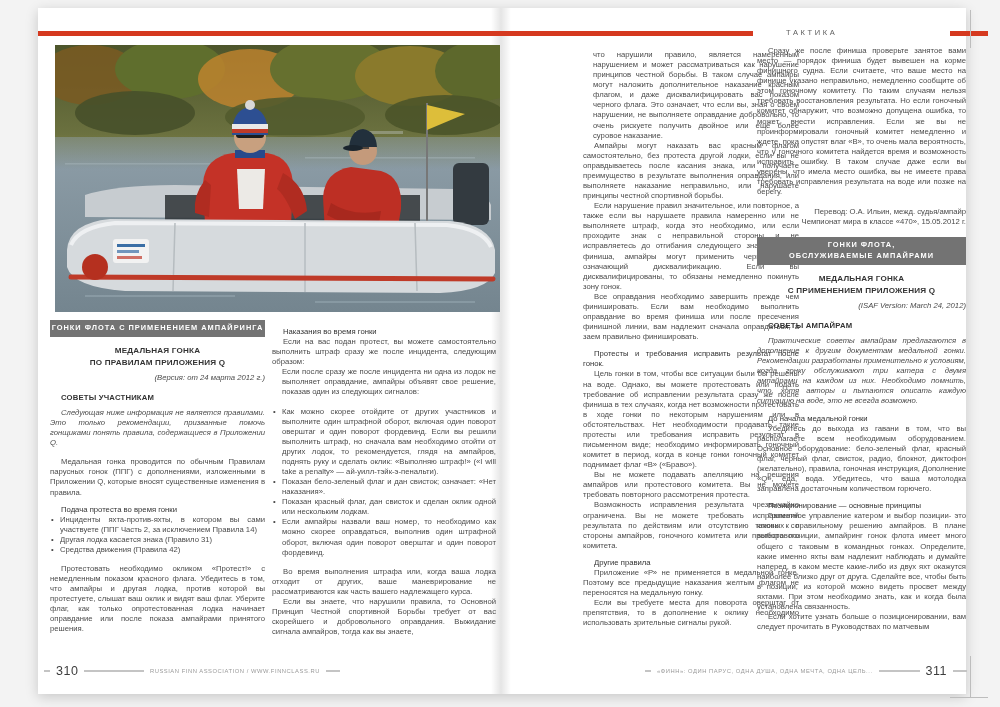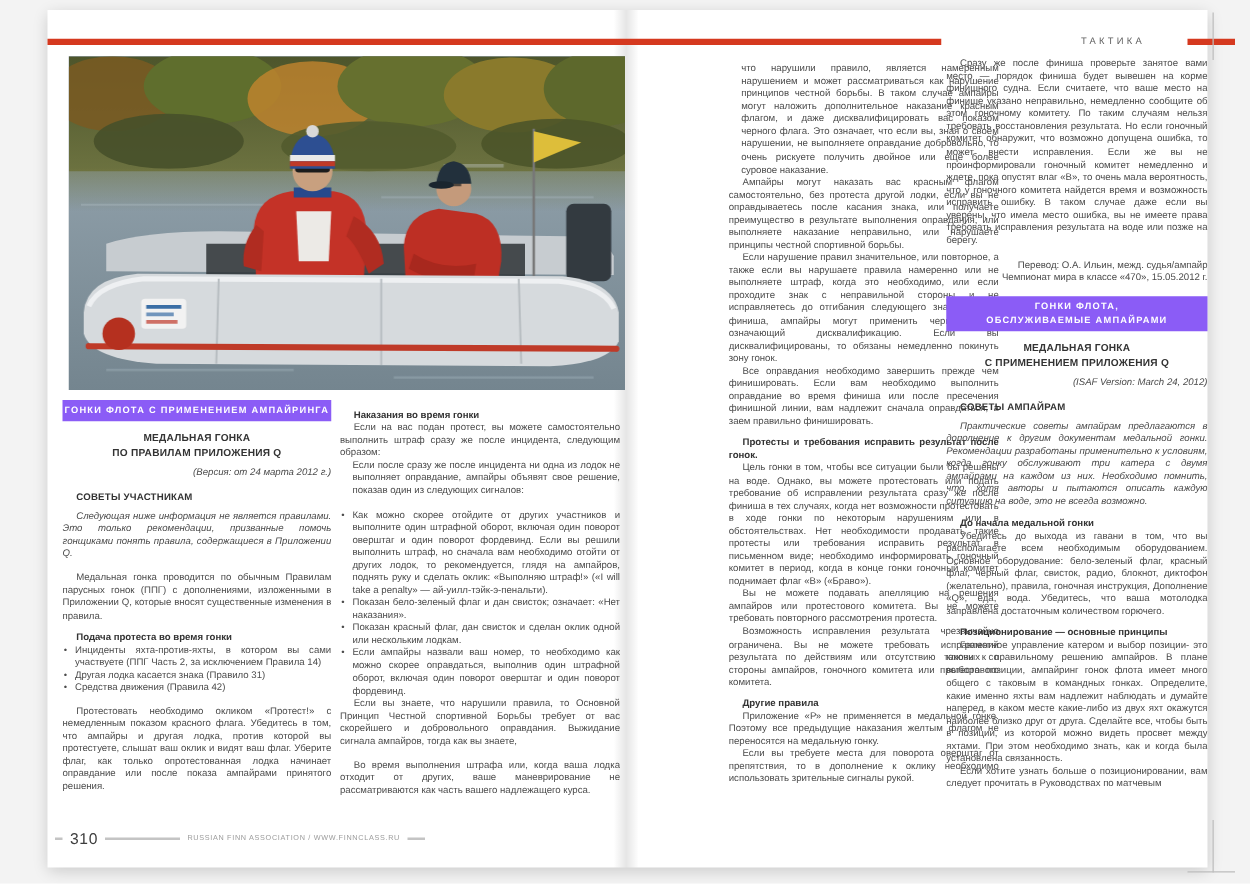--- a/index.html
+++ b/index.html
@@ -5,45 +5,45 @@
   html,body{margin:0;padding:0;}
   .canvas{position:relative;width:1000px;height:707px;background:#f3f3f3;overflow:hidden;
           font-family:"Liberation Sans","DejaVu Sans",sans-serif;}
   .spread{position:absolute;left:38px;top:8px;width:928px;height:686px;background:#ffffff;
           box-shadow:0 3px 12px rgba(0,0,0,.18);}
   .gutter{position:absolute;left:491px;top:8px;width:20px;height:686px;
           background:linear-gradient(to right,rgba(0,0,0,0),rgba(0,0,0,.10) 50%,rgba(0,0,0,0));}
   
   .topbar-main{position:absolute;left:38px;top:31px;width:715px;height:5px;background:#d5391f;}
   .topbar-right{position:absolute;left:950px;top:31px;width:38px;height:5px;background:#d5391f;}
-  .topbar-label{position:absolute;left:786px;top:28px;width:130px;text-align:right;
+  .topbar-label{position:absolute;left:786px;top:28px;width:130px;text-align:left;
           font-size:7.5px;letter-spacing:2.6px;color:#5f5f5f;}
   .crop{position:absolute;background:#bdbdbd;}
   
   .photo{position:absolute;left:55px;top:45px;width:445px;height:267px;overflow:hidden;background:#7e8d99;}
   .photo svg{display:block;}
   
   .col{position:absolute;font-size:7.7px;line-height:1.31;color:#4b4b4b;text-align:justify;overflow:hidden;}
   .col-l1{left:50px;top:320px;width:215px;height:356px;}
   .col-l2{left:272px;top:320px;width:224px;height:356px;}
   .col-r1{left:535px;top:50px;width:216px;height:628px;margin-left:48px;}
   .col-r2{left:757px;top:46px;width:209px;height:628px;}
   .blk{margin:0;}
   .gap{margin-top:9px;}
   .blk-p{text-indent:11px;}
   .blk-pi{font-style:italic;text-indent:11px;}
   .blk-cont{padding-left:10px;}
   .blk-b{position:relative;padding-left:10px;}
   .blk-b::before{content:"•";position:absolute;left:1px;top:0;}
-  .blk-sub{font-weight:bold;color:#333;text-indent:11px;margin-top:7px;}
+  .blk-sub{font-weight:normal;color:#333;text-indent:11px;margin-top:7px;}
   .blk-h1{font-weight:bold;color:#333;text-indent:11px;margin:10px 0 5px;letter-spacing:.2px;}
   .blk-title{font-weight:bold;color:#333;text-align:center;white-space:pre-line;margin:8px 0 2px;
              font-size:8.1px;line-height:1.55;text-indent:0;letter-spacing:.2px;}
   .blk-version{text-align:right;margin:3px 0 10px;text-indent:0;font-style:italic;}
-  .blk-horange{background:#8b5cf6;color:#fff;font-weight:bold;text-align:center;letter-spacing:1px;
+  .blk-horange{background:#737373;color:#fff;font-weight:bold;text-align:center;letter-spacing:1px;
              padding:3px 2px;white-space:pre-line;font-size:7.4px;line-height:1.45;margin:0 -7px 5px;}
   .blk-trans{text-align:right;white-space:pre-line;margin:10px 0 10px;color:#4b4b4b;}
   
   .footer{position:absolute;top:664px;display:flex;align-items:center;gap:6px;}
   .footer-left{left:44px;width:296px;}
   .footer-right{left:645px;width:322px;}
   .frule{height:2px;background:#c4c4c4;flex:0 0 auto;}
   .w6{width:6px;} .w14{width:14px;} .grow{flex:1 1 auto;}
   .fpage{font-size:12.5px;color:#3d3d3d;letter-spacing:.5px;flex:0 0 auto;}
   .ftext{font-size:5.8px;letter-spacing:.55px;color:#9a9a9a;white-space:nowrap;flex:0 0 auto;}
@@ -165,22 +165,22 @@
       <div class="blk blk-p gap">Протестовать необходимо окликом «Протест!» с немедленным показом красного флага. Убедитесь в том, что ампайры и другая лодка, против которой вы протестуете, слышат ваш оклик и видят ваш флаг. Уберите флаг, как только опротестованная лодка начинает оправдание или после показа ампайрами принятого решения.</div>
     </div>
   <div class="col col-l2">
       <div class="blk blk-sub">Наказания во время гонки</div>
       <div class="blk blk-p">Если на вас подан протест, вы можете самостоятельно выполнить штраф сразу же после инцидента, следующим образом:</div>
       <div class="blk blk-cont">Если после сразу же после инцидента ни одна из лодок не выполняет оправдание, ампайры объявят свое решение, показав один из следующих сигналов:</div>
       <div class="blk blk-b gap">Как можно скорее отойдите от других участников и выполните один штрафной оборот, включая один поворот оверштаг и один поворот фордевинд. Если вы решили выполнить штраф, но сначала вам необходимо отойти от других лодок, то рекомендуется, глядя на ампайров, поднять руку и сделать оклик: «Выполняю штраф!» («I will take a penalty» — ай-уилл-тэйк-э-пенальти).</div>
       <div class="blk blk-b">Показан бело-зеленый флаг и дан свисток; означает: «Нет наказания».</div>
       <div class="blk blk-b">Показан красный флаг, дан свисток и сделан оклик одной или нескольким лодкам.</div>
       <div class="blk blk-b">Если ампайры назвали ваш номер, то необходимо как можно скорее оправдаться, выполнив один штрафной оборот, включая один поворот оверштаг и один поворот фордевинд.</div>
+      <div class="blk blk-p gap">Во время выполнения штрафа или, когда ваша лодка отходит от других, ваше маневрирование не рассматриваются как часть вашего надлежащего курса.</div>
       <div class="blk blk-p">Если вы знаете, что нарушили правила, то Основной Принцип Честной спортивной Борьбы требует от вас скорейшего и добровольного оправдания. Выжидание сигнала ампайров, тогда как вы знаете,</div>
-      <div class="blk blk-p gap">Во время выполнения штрафа или, когда ваша лодка отходит от других, ваше маневрирование не рассматриваются как часть вашего надлежащего курса.</div>
     </div>
   <div class="col col-r1">
       <div class="blk blk-cont">что нарушили правило, является намеренным нарушением и может рассматриваться как нарушение принципов честной борьбы. В таком случае ампайры могут наложить дополнительное наказание красным флагом, и даже дисквалифицировать вас показом черного флага. Это означает, что если вы, зная о своем нарушении, не выполняете оправдание добровольно, то очень рискуете получить двойное или еще более суровое наказание.</div>
       <div class="blk blk-p">Ампайры могут наказать вас красным флагом самостоятельно, без протеста другой лодки, если вы не оправдываетесь после касания знака, или получаете преимущество в результате выполнения оправдания, или выполняете наказание неправильно, или нарушаете принципы честной спортивной борьбы.</div>
       <div class="blk blk-p">Если нарушение правил значительное, или повторное, а также если вы нарушаете правила намеренно или не выполняете штраф, когда это необходимо, или если проходите знак с неправильной стороны и не исправляетесь до отгибания следующего знака или до финиша, ампайры могут применить черный флаг, означающий дисквалификацию. Если вы дисквалифицированы, то обязаны немедленно покинуть зону гонок.</div>
       <div class="blk blk-p">Все оправдания необходимо завершить прежде чем финишировать. Если вам необходимо выполнить оправдание во время финиша или после пресечения финишной линии, вам надлежит сначала оправдаться, а заем правильно финишировать.</div>
       <div class="blk blk-sub">Протесты и требования исправить результат после гонок.</div>
       <div class="blk blk-p">Цель гонки в том, чтобы все ситуации были бы решены на воде. Однако, вы можете протестовать или подать требование об исправлении результата сразу же после финиша в тех случаях, когда нет возможности протестовать в ходе гонки по некоторым нарушениям или в обстоятельствах. Нет необходимости продавать такие протесты или требования исправить результат в письменном виде; необходимо информировать гоночный комитет в период, когда в конце гонки гоночный комитет поднимает флаг «В» («Браво»).</div>
       <div class="blk blk-p">Вы не можете подавать апелляцию на решения ампайров или протестового комитета. Вы не можете требовать повторного рассмотрения протеста.</div>
       <div class="blk blk-p">Возможность исправления результата чрезвычайно ограничена. Вы не можете требовать исправлений результата по действиям или отсутствию таковых со стороны ампайров, гоночного комитета или протестового комитета.</div>
@@ -206,13 +206,20 @@
       <div class="blk blk-p">Если хотите узнать больше о позиционировании, вам следует прочитать в Руководствах по матчевым</div>
     </div>
 
   <div class="footer footer-left">
     <span class="frule w6"></span>
     <span class="fpage">310</span>
     <span class="frule grow"></span>
     <span class="ftext">RUSSIAN FINN ASSOCIATION  /  WWW.FINNCLASS.RU</span>
     <span class="frule w14"></span>
   </div>
+  <div class="footer footer-right">
+    <span class="frule w6"></span>
+    <span class="ftext">«ФИНН»: ОДИН ПАРУС, ОДНА ДУША, ОДНА МЕЧТА, ОДНА ЦЕЛЬ...</span>
+    <span class="frule grow"></span>
+    <span class="fpage">311</span>
+    <span class="frule w14"></span>
+  </div>
 </div>
 
 </body></html>

